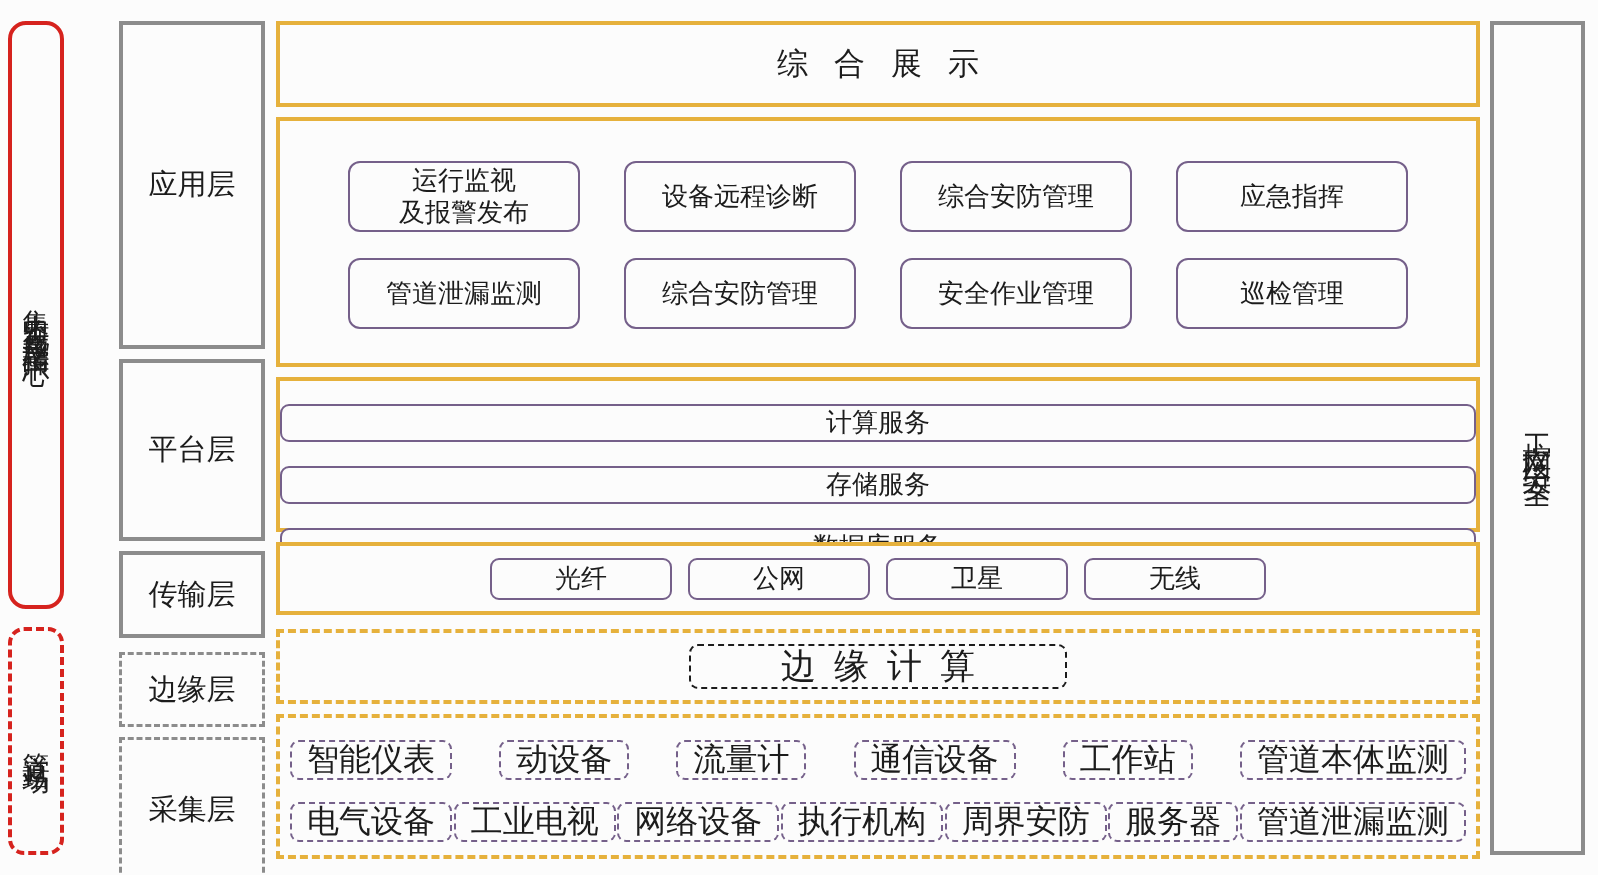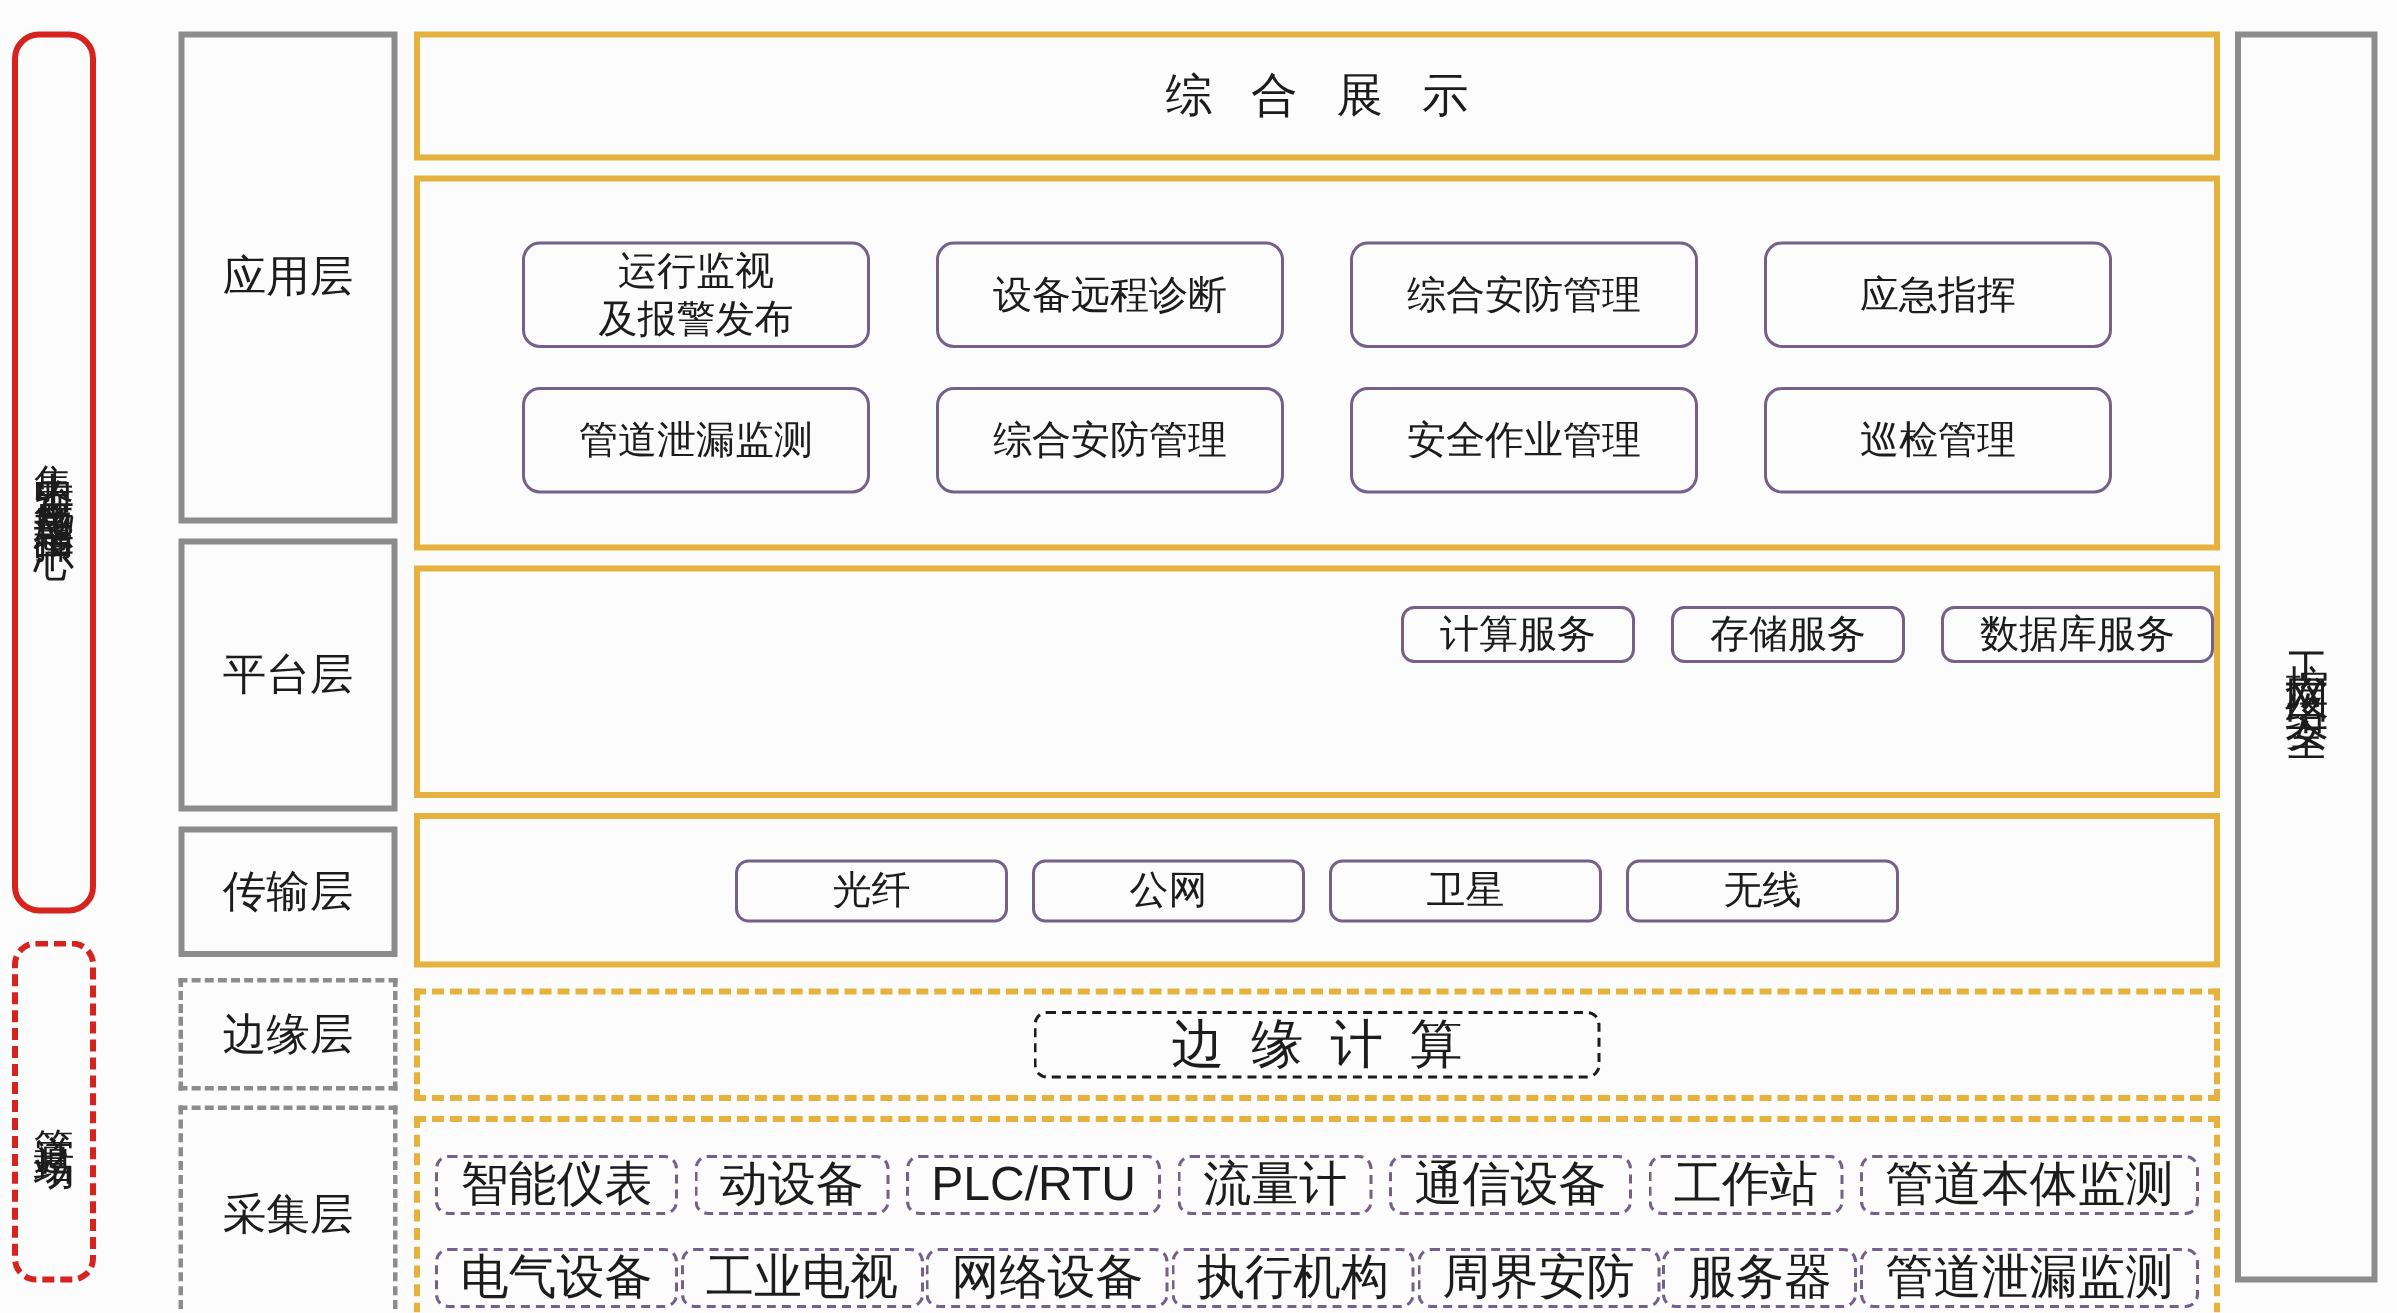--- a/index.html
+++ b/index.html
@@ -51,25 +51,25 @@
   .y-app{height:250px;margin-bottom:10px;padding-top:40px;}
   .app-row{display:flex;justify-content:center;gap:44px;}
   .app-row+.app-row{margin-top:26px;}
   .pbox{
     border:2.5px solid var(--purple);border-radius:12px;background:var(--bg);
     display:flex;align-items:center;justify-content:center;text-align:center;
     font-size:26px;line-height:1.22;
   }
   .app-row .pbox{width:232px;height:71px;white-space:pre-line;}
   .y-platform{height:155px;margin-bottom:10px;padding-top:23px;}
-  .plat-row{display:flex;justify-content:flex-end;gap:24px;}
+  .plat-row{display:flex;justify-content:center;gap:24px;flex-direction:column;}
   .plat-row+.plat-row{margin-top:18px;}
   .plat-row .pbox{height:38px;padding:0 24px;border-width:2px;border-radius:9px;}
   .y-trans{
-    height:103px;margin-bottom:14px;
+    height:73px;margin-bottom:14px;
     display:flex;align-items:center;justify-content:center;gap:16px;
   }
   .y-trans .pbox{width:182px;height:42px;border-width:2px;border-radius:9px;}
   .y-edge{
     height:75px;margin-bottom:10px;border-style:dashed;
     display:flex;align-items:center;justify-content:center;
   }
   .edge-inner{
     width:378px;height:45px;border:2.5px dashed var(--ink);border-radius:9px;
     display:flex;align-items:center;justify-content:center;
@@ -157,21 +157,20 @@
     </div>
 
     <div class="ybox y-edge">
       <div class="edge-inner">边缘计算</div>
     </div>
 
     <div class="ybox y-coll">
       <div class="coll-row">
         <div class="pbox">智能仪表</div>
         <div class="pbox">动设备</div>
-        <div class="pbox">PLC/RTU</div>
         <div class="pbox">流量计</div>
         <div class="pbox">通信设备</div>
         <div class="pbox">工作站</div>
         <div class="pbox">管道本体监测</div>
       </div>
       <div class="coll-row">
         <div class="pbox">电气设备</div>
         <div class="pbox">工业电视</div>
         <div class="pbox">网络设备</div>
         <div class="pbox">执行机构</div>

